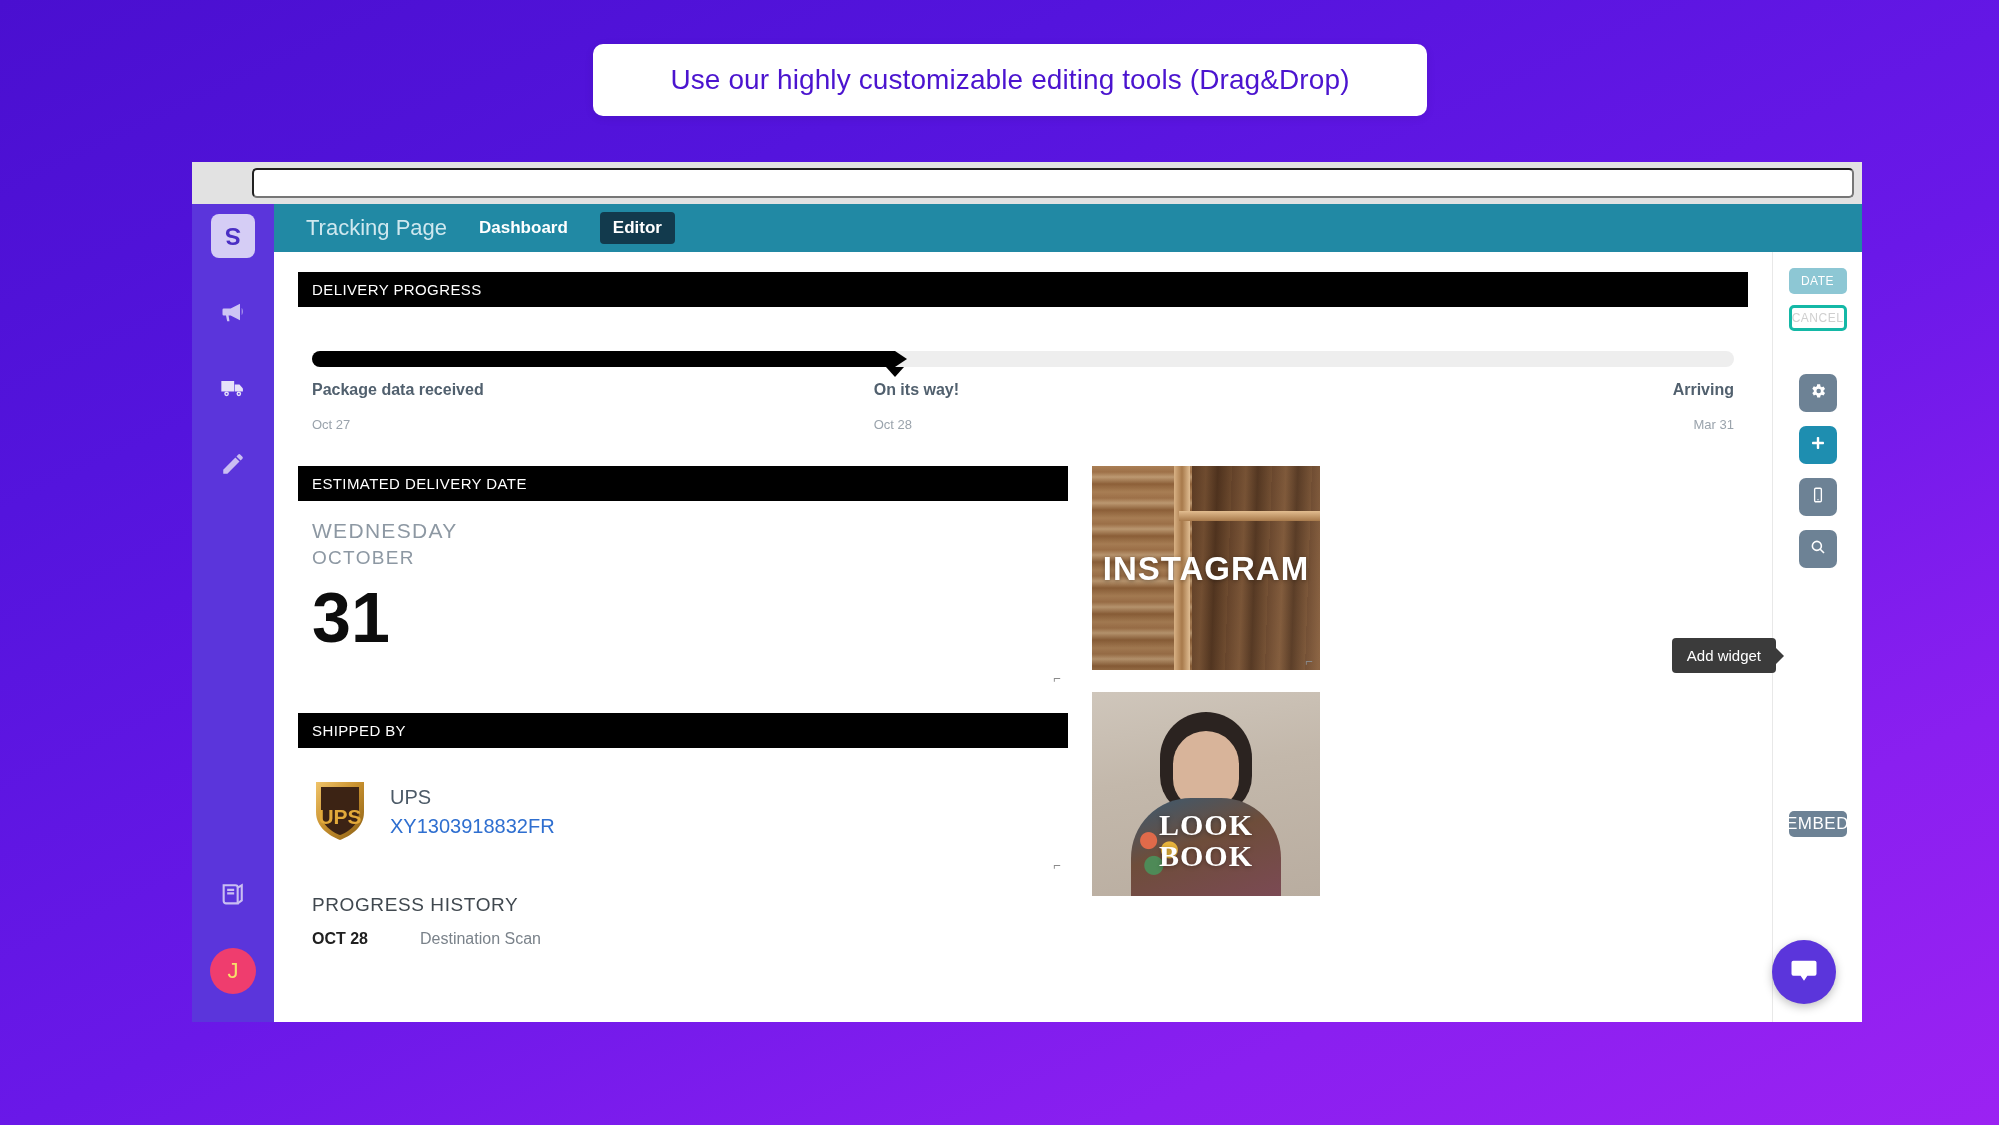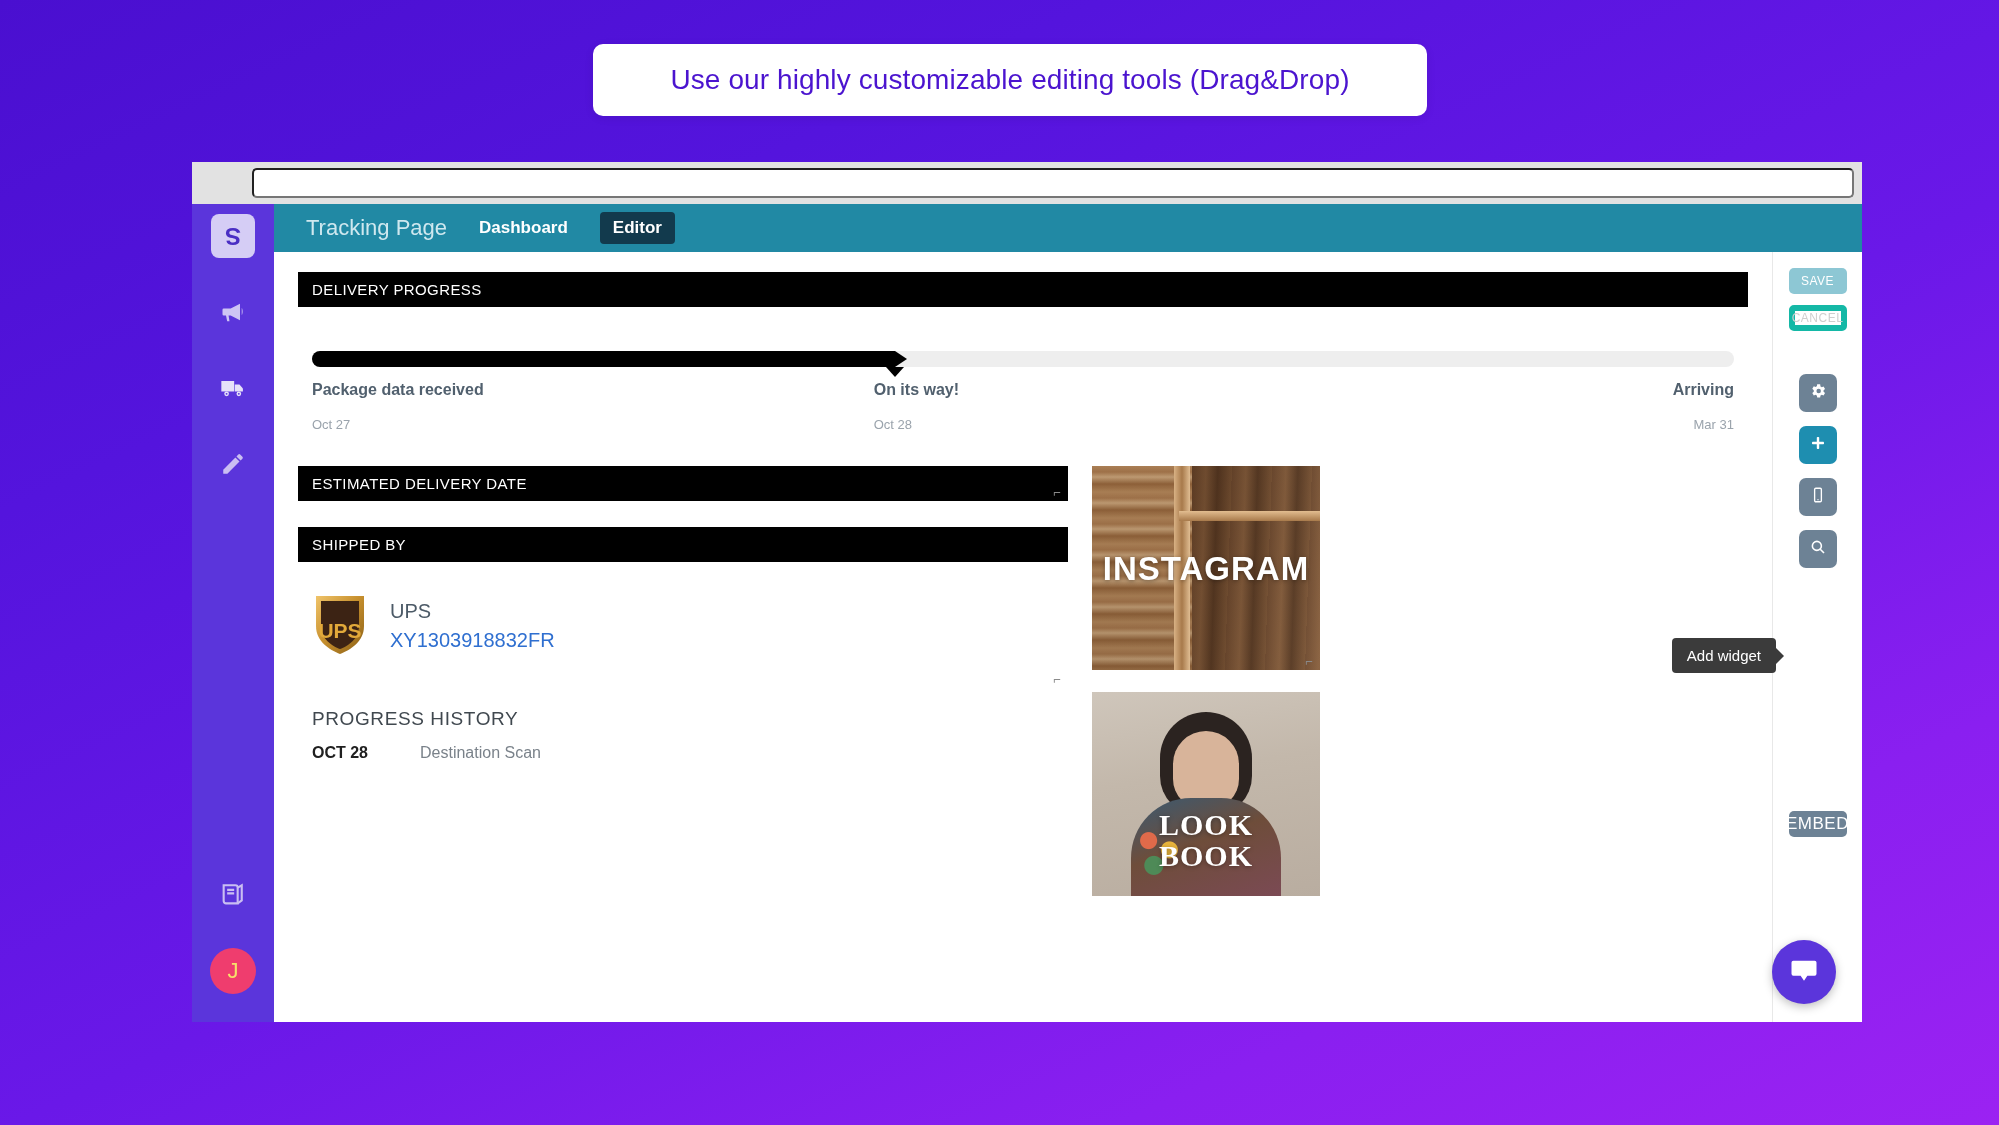--- a/index.html
+++ b/index.html
@@ -313,21 +313,21 @@
 
   
   .rail-btn {
     width: 58px; height: 26px;
     border-radius: 5px;
     display: flex; align-items: center; justify-content: center;
     font-size: 12px; letter-spacing: 0.5px;
     margin-bottom: 11px;
   }
   .btn-save { background: #8dc7d4; color: #ffffff; }
-  .btn-cancel { background: #ffffff; color: #cfcfcf; border: 6px solid #14b8a6; }
+  .btn-cancel { background: #ffffff; color: #cfcfcf; border: 3px solid #14b8a6; }
   .rail-icon {
     width: 38px; height: 38px;
     border-radius: 7px;
     background: #6d8295;
     color: #ffffff;
     display: flex; align-items: center; justify-content: center;
     margin-bottom: 14px;
   }
   .rail-icon.accent { background: #1e8eb0; }
   .rail-gap-top { margin-top: 32px; }
@@ -480,20 +480,25 @@
               </div>
             </div>
           </div>
 
           <div class="two-col" style="margin-top:34px;">
 
             <div class="left-col">
 
               <div class="widget">
                 <div class="section-head">ESTIMATED DELIVERY DATE</div>
+                <div class="edd-body">
+                  <div class="edd-dow">WEDNESDAY</div>
+                  <div class="edd-month">OCTOBER</div>
+                  <div class="edd-day">31</div>
+                </div>
                 <div class="resize-handle">⌐</div>
               </div>
 
               <div class="widget" style="margin-top:26px;">
                 <div class="section-head">SHIPPED BY</div>
                 <div class="ship-body">
                   <span>
                     <svg width="56" height="64" viewBox="0 0 56 64">
                       <defs>
                         <linearGradient id="upsg" x1="0" y1="0" x2="1" y2="1">
@@ -548,21 +553,21 @@
                   <div>BOOK</div>
                 </div>
               </div>
 
             </div>
           </div>
         </div>
 
         <div class="rightrail">
 
-          <div class="rail-btn btn-save">SAVE</div>
+          <div class="rail-btn btn-save">DATE</div>
           <div class="rail-btn btn-cancel">CANCEL</div>
 
           <div class="rail-icon rail-gap-top">
             <span>
               <svg width="18" height="18" viewBox="0 0 24 24" fill="#ffffff">
                 <path d="M19.4 13a7.6 7.6 0 0 0 0-2l2-1.6-2-3.4-2.4 1a7.5 7.5 0 0 0-1.7-1L14.9 3h-4l-.4 2.6c-.6.2-1.2.6-1.7 1l-2.4-1-2 3.4L6.4 11a7.6 7.6 0 0 0 0 2l-2 1.6 2 3.4 2.4-1c.5.4 1.1.8 1.7 1l.4 2.6h4l.4-2.6c.6-.2 1.2-.6 1.7-1l2.4 1 2-3.4-2-1.6zM12.9 15a3 3 0 1 1 0-6 3 3 0 0 1 0 6z"></path>
               </svg>
             </span>
           </div>
 

